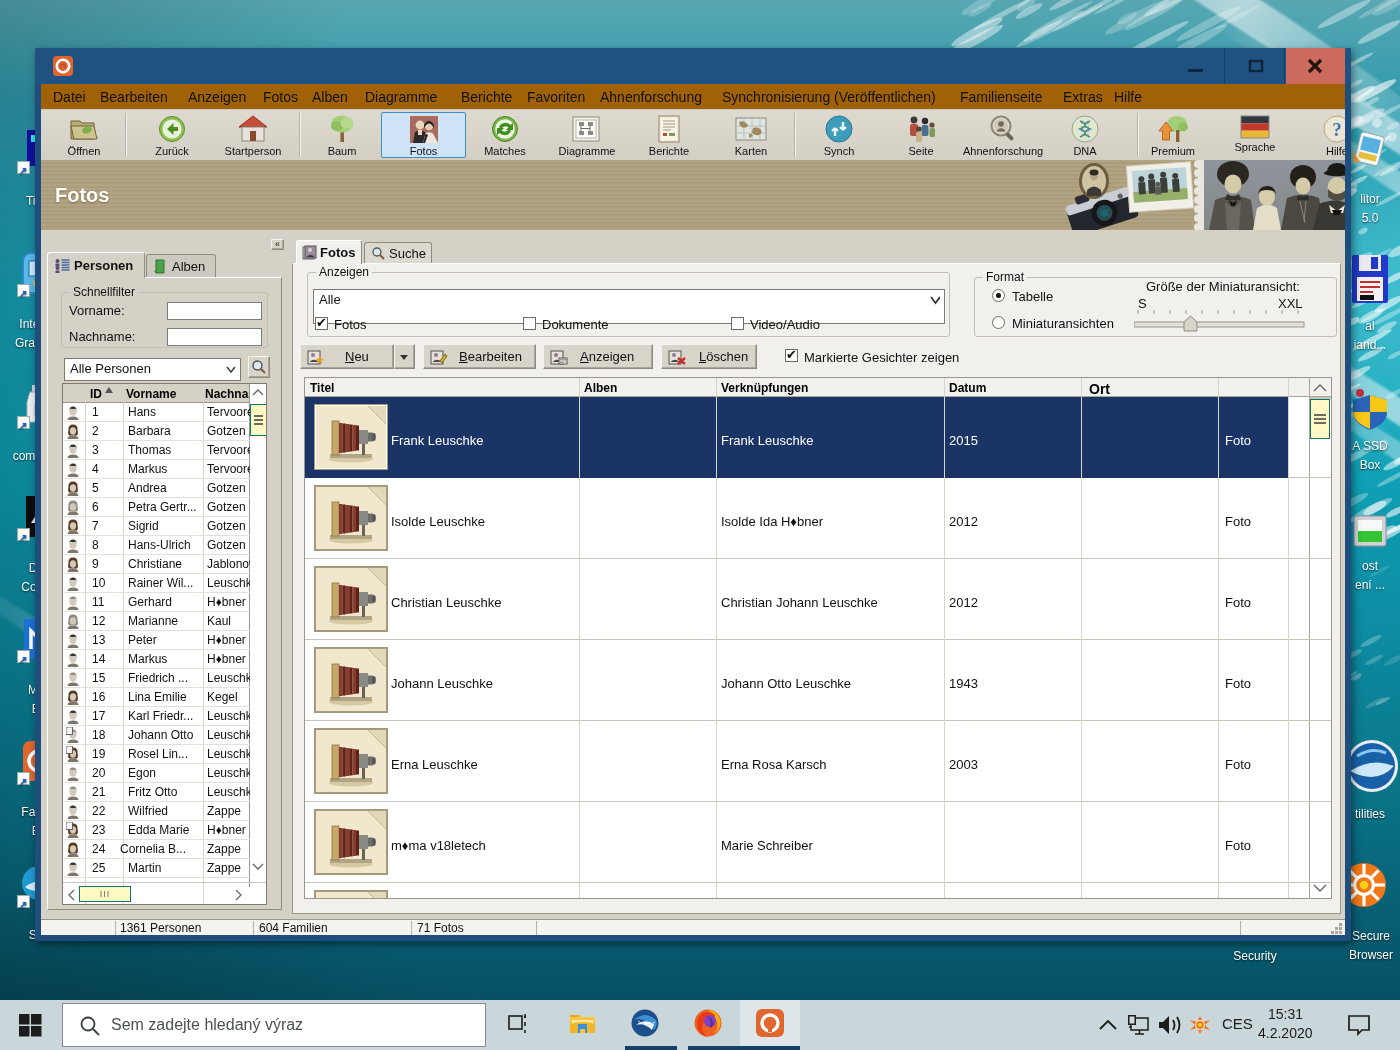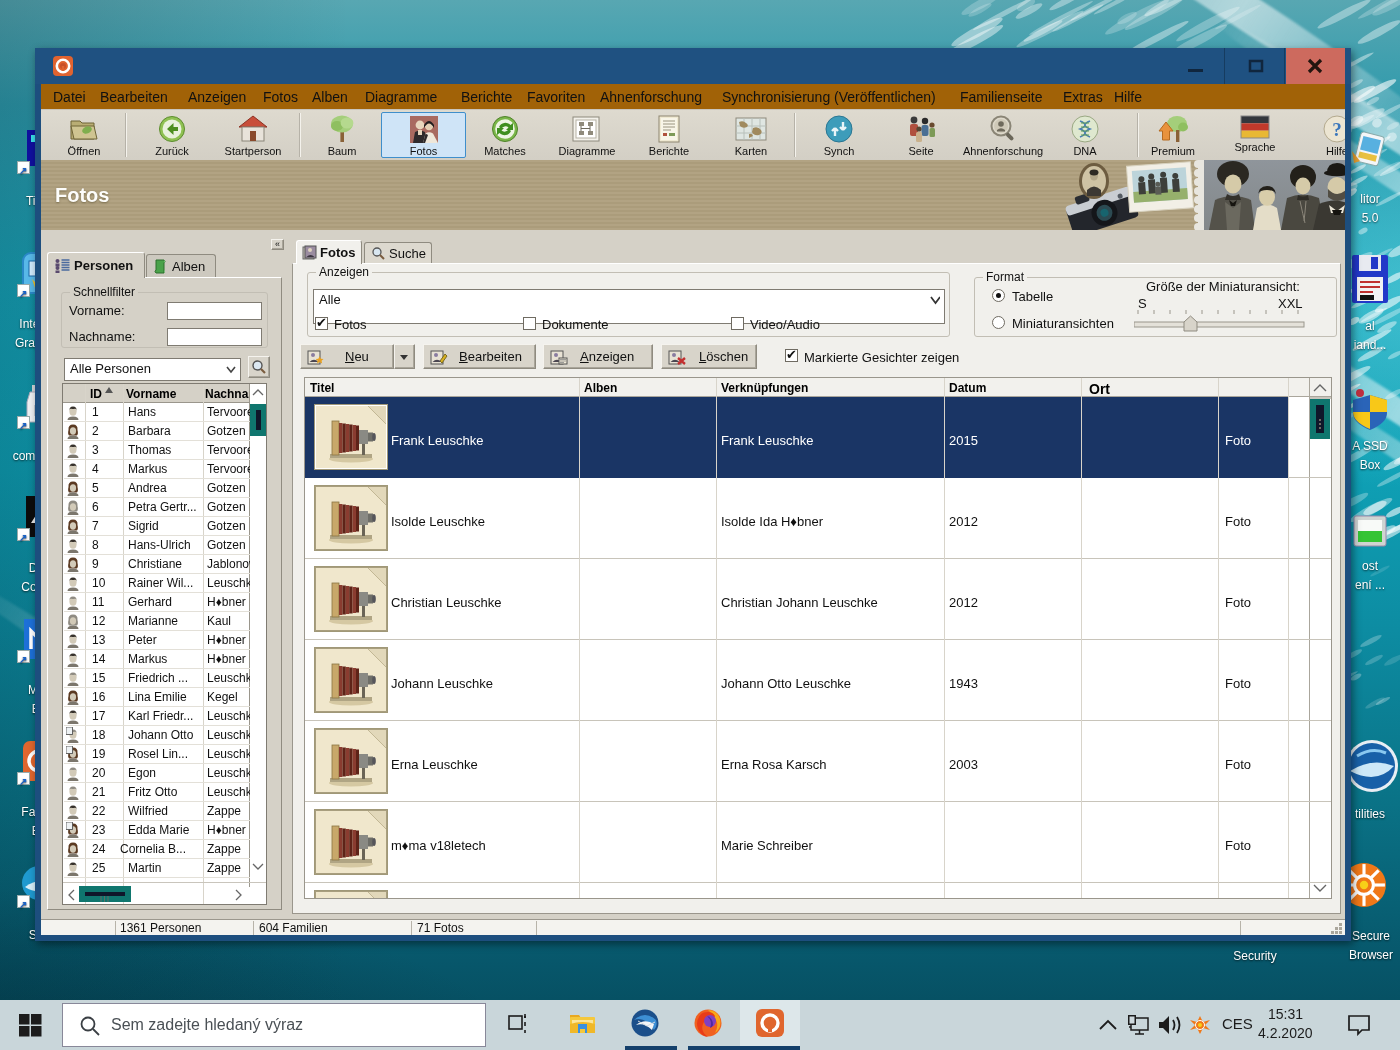--- a/index.html
+++ b/index.html
@@ -41,21 +41,21 @@
 .combo .cv { position:absolute; left:5px; top:2px; }
 .chev { position:absolute; right:4px; top:4px; width:10px; height:10px; }
 .inp { position:absolute; background:#fff; border:1px solid #7f7b72; }
 .btn3 { position:absolute; background:#d8d4ca; border:1px solid #8f8b80; border-top-color:#f5f3ee; border-left-color:#f5f3ee; box-shadow:inset -1px -1px 0 #a9a59a; font-size:13px; color:#111; text-align:center; }
 .cb { position:absolute; width:13px; height:13px; background:#fff; border:1px solid #6f6b62; }
 .cb.ck:after { content:"\2714"; position:absolute; left:0px; top:-3px; font-size:13px; color:#111; }
 .rad { position:absolute; width:13px; height:13px; background:#fff; border:1px solid #6f6b62; border-radius:50%; }
 .rad.ck:after { content:""; position:absolute; left:3px; top:3px; width:5px; height:5px; background:#111; border-radius:50%; }
 .lbl { position:absolute; font-size:13px; color:#111; white-space:nowrap; }
 .tab { position:absolute; background:#d5d1c7; border:1px solid #8f8b80; border-bottom:none; border-top-left-radius:3px; border-top-right-radius:3px; font-size:13px; color:#111; }
-.sthumb { position:absolute; background:#0f172a; border:6px solid #0f766e; }
+.sthumb { position:absolute; background:#fef9c3; border:1px solid #0f766e; }
 .grip3 b { display:block; height:2px; background:#6e6a62; margin:2px 3px 0 3px; }
 .prow { position:absolute; left:1px; height:19px; font-size:12px; color:#111; white-space:nowrap; }
 .prow span { position:absolute; top:2px; }
 .frow { position:absolute; left:0; width:1028px; height:81px; border-bottom:1px solid #c8c4ba; font-size:13px; color:#111; }
 .frow span { position:absolute; top:36px; }
 .fcl { position:absolute; top:0; width:1px; height:81px; background:#d8d4ca; z-index:5; }
 </style>
 </head>
 <body>
 <div id="desktop">

